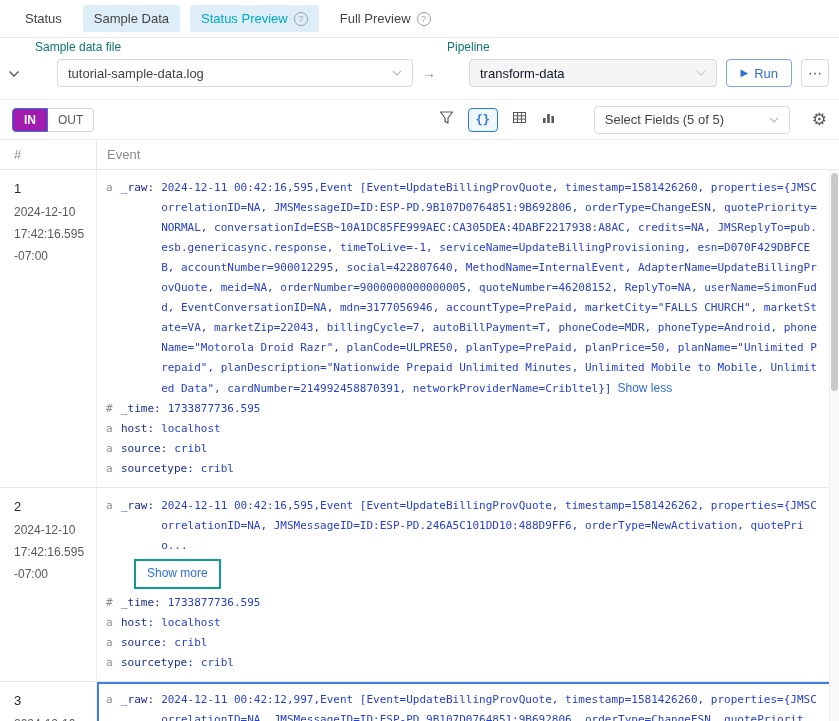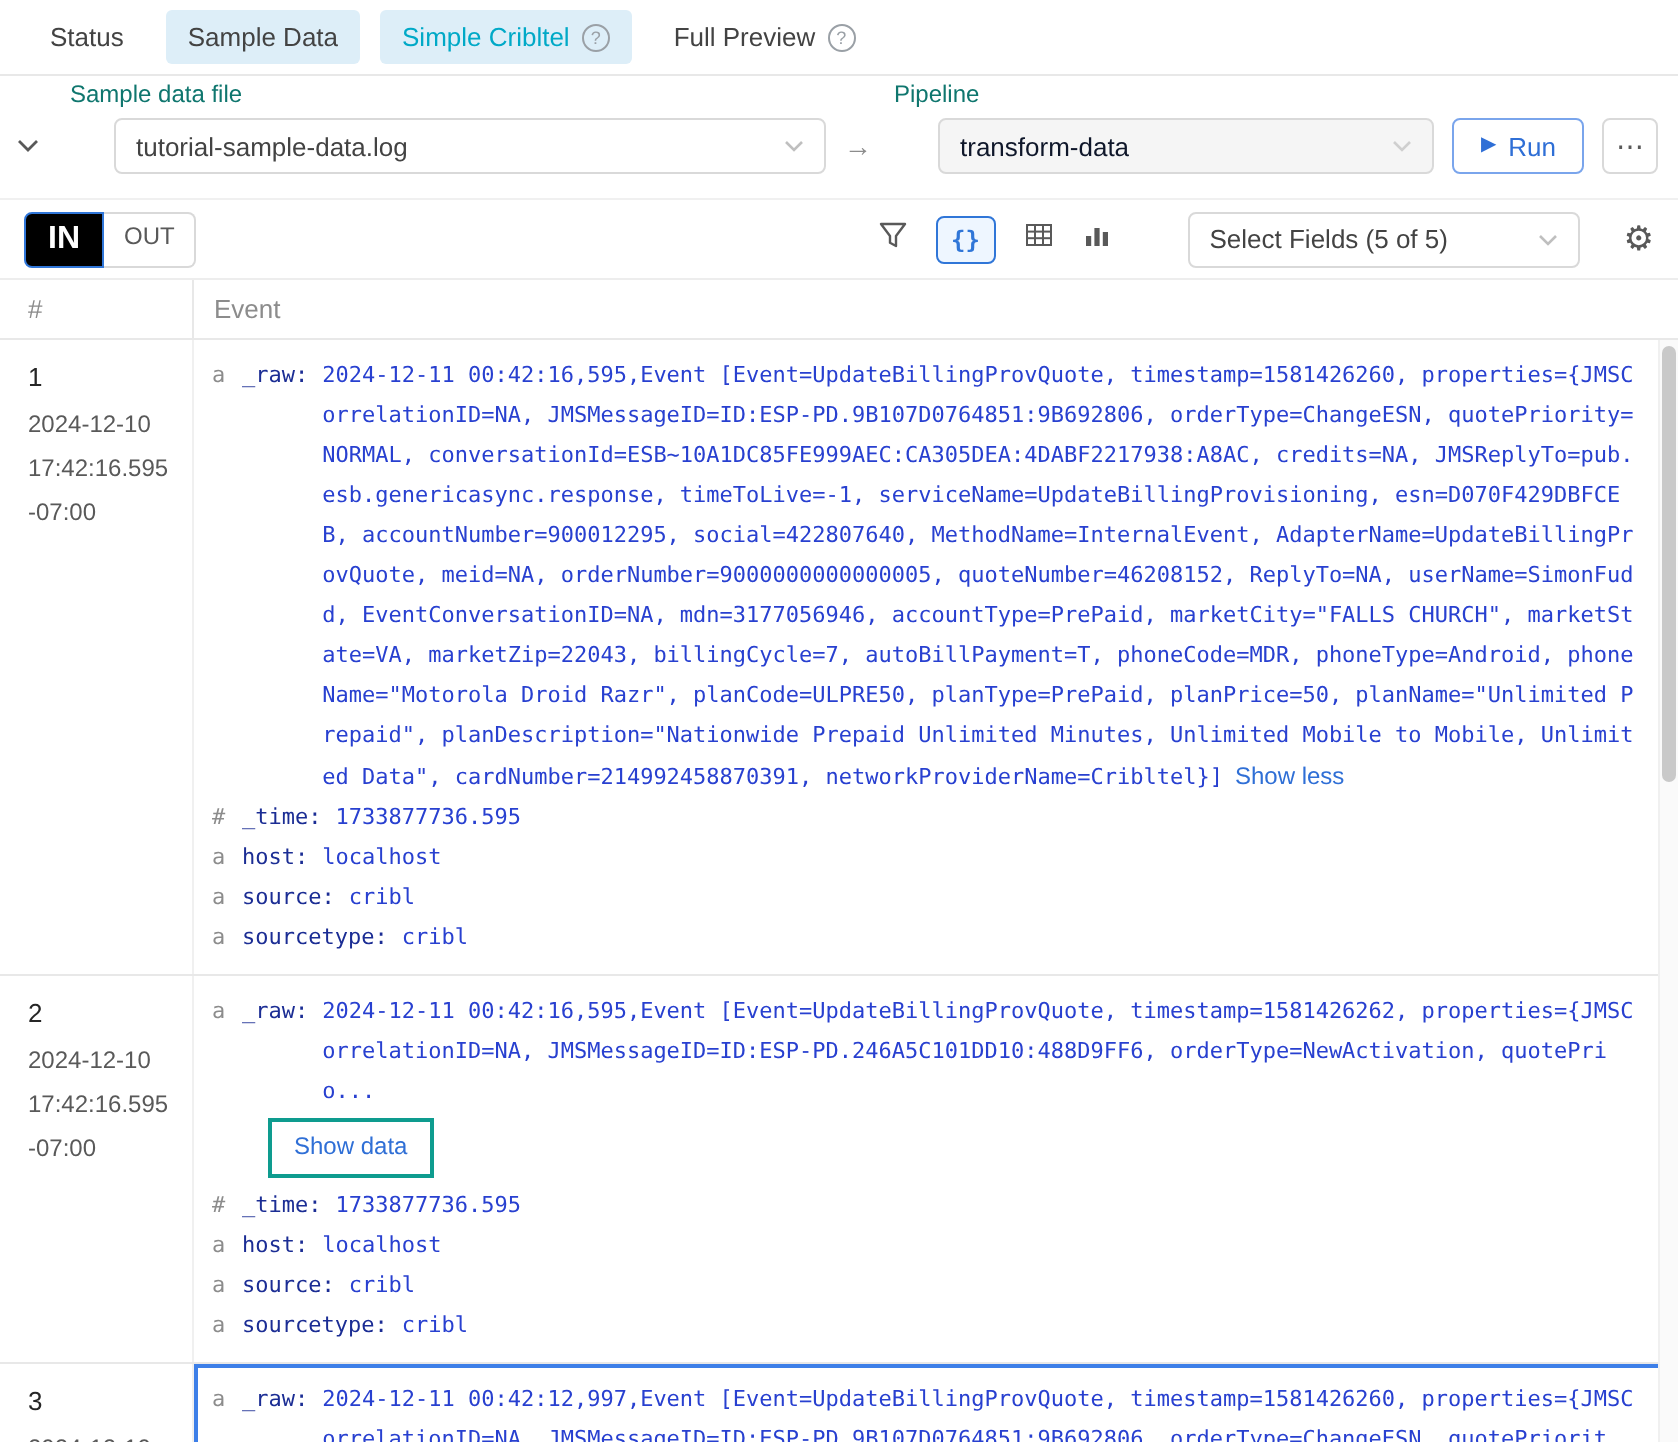--- a/index.html
+++ b/index.html
@@ -39,22 +39,22 @@
              background:#fff; cursor:pointer; flex:none; }
   .run-btn .play { font-size:10px; line-height:1; }
   .more-btn { width:28px; height:28px; border:1px solid #d9d9d9; border-radius:4px;
               display:flex; align-items:center; justify-content:center; color:#595959;
               cursor:pointer; flex:none; font-size:14px; }
 
   
   .toolbar { flex:none; height:40px; display:flex; align-items:center; padding:0 12px;
              border-bottom:1px solid #ededed; }
   .seg { display:flex; }
-  .seg .in { background:#000000; color:#fff; border:1px solid #3076d8;
-             border-radius:4px 0 0 4px; font-size:16px; font-weight:700;
+  .seg .in { background:#a21caf; color:#fff; border:1px solid #3076d8;
+             border-radius:4px 0 0 4px; font-size:12px; font-weight:700;
              padding:4px 11px; cursor:pointer; }
   .seg .out { background:#fff; color:#595959; border:1px solid #d9d9d9; border-left:none;
               border-radius:0 4px 4px 0; font-size:12px; padding:4px 10px; cursor:pointer; }
   .tb-right { margin-left:auto; display:flex; align-items:center; gap:14px; }
   .icon-btn { display:flex; align-items:center; justify-content:center; color:#595959;
               cursor:pointer; }
   .braces { min-width:30px; height:24px; border:1.5px solid #3076d8; border-radius:4px;
             color:#3076d8; background:#eef6ff; font-family:"DejaVu Sans Mono", monospace;
             font-size:12px; font-weight:bold; display:flex; align-items:center;
             justify-content:center; padding:0 5px; cursor:pointer; }
@@ -97,21 +97,21 @@
 <div class="app">
 
   <div class="tabbar">
     <div class="tab">
       <span>Status</span>
     </div>
     <div class="tab hl">
       <span>Sample Data</span>
     </div>
     <div class="tab hl teal">
-      <span>Simple Cribltel</span>
+      <span>Status Preview</span>
       <span class="help">?</span>
     </div>
     <div class="tab">
       <span>Full Preview</span>
       <span class="help">?</span>
     </div>
   </div>
 
   <div class="controls">
     <div class="collapse">
@@ -253,21 +253,21 @@
         <div class="d">17:42:16.595</div>
         <div class="d">-07:00</div>
       </div>
       <div class="cell-event">
         <div class="fline">
           <span class="ticon">a</span>
           <span class="fkey">_raw:</span>
           <div class="fval">2024-12-11 00:42:16,595,Event [Event=UpdateBillingProvQuote, timestamp=1581426262, properties={JMSCorrelationID=NA, JMSMessageID=ID:ESP-PD.246A5C101DD10:488D9FF6, orderType=NewActivation, quotePrio...</div>
         </div>
         <div class="toggle-line">
-          <span class="hl-box"><a class="toggle">Show data</a></span>
+          <span class="hl-box"><a class="toggle">Show more</a></span>
         </div>
         <div class="fline">
           <span class="ticon">#</span>
           <span class="fkey">_time:</span>
           <div class="fval">1733877736.595</div>
         </div>
         <div class="fline">
           <span class="ticon">a</span>
           <span class="fkey">host:</span>
           <div class="fval">localhost</div>

